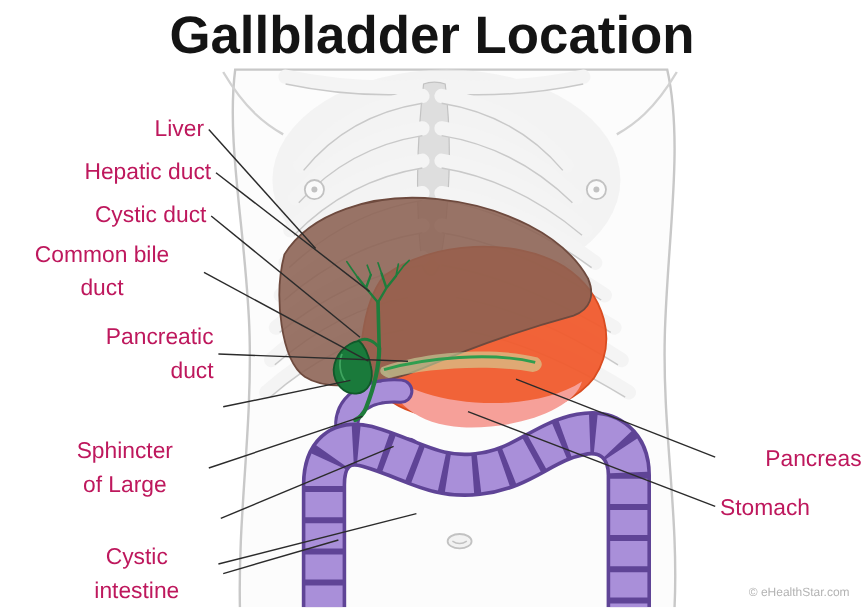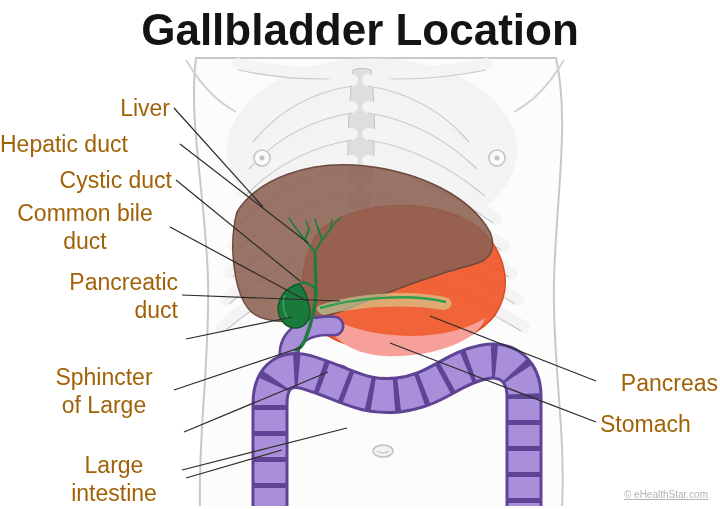--- a/index.html
+++ b/index.html
@@ -11,28 +11,28 @@
     font-family:"Liberation Sans", sans-serif;
   }
   #title{
     position:absolute;top:4px;left:0;width:720px;
     text-align:center;
     font-size:44px;line-height:52px;font-weight:bold;
     color:#141414;letter-spacing:0;
   }
   .lbl{
     position:absolute;
-    font-size:23px;line-height:28px;
-    color:#a16207;
+    font-size:19px;line-height:28px;
+    color:#be185d;
     white-space:pre-line;
   }
   #anatomy{position:absolute;left:0;top:0;}
   #watermark{
     position:absolute;right:12px;top:489px;
-    font-size:10px;color:#b3b3b3;text-decoration:underline;
+    font-size:10px;color:#b3b3b3;
   }
   .rib{fill:none;stroke:#f4f4f4;stroke-width:12;stroke-linecap:round;}
   .ribEdge{fill:none;stroke:#c9c9c9;stroke-width:1.2;}
   .leader{stroke-width:1.2;}
 </style>
 </head>
 <body>
 
 <div id="stage">
 
@@ -139,28 +139,28 @@
       <line x1="174" y1="390" x2="302" y2="347"></line>
       <line x1="184" y1="432" x2="328" y2="372"></line>
       <line x1="182" y1="470" x2="347" y2="428"></line>
       <line x1="186" y1="478" x2="282" y2="450"></line>
       <line x1="596" y1="381" x2="430" y2="316"></line>
       <line x1="596" y1="422" x2="390" y2="343"></line>
     </g>
   </svg>
 
   <div class="lbl" style="left:40px;top:94px;width:130px;text-align:right">Liver</div>
-  <div class="lbl" style="left:0px;top:130px;width:176px;">Hepatic duct</div>
+  <div class="lbl" style="left:0px;top:130px;width:176px;text-align:right">Hepatic duct</div>
   <div class="lbl" style="left:0px;top:166px;width:172px;text-align:right">Cystic duct</div>
   <div class="lbl" style="left:0px;top:199px;width:170px;text-align:center">Common bile
 duct</div>
   <div class="lbl" style="left:38px;top:268px;width:140px;text-align:right">Pancreatic
 duct</div>
   <div class="lbl" style="left:38px;top:363px;width:132px;text-align:center">Sphincter
 of Large</div>
-  <div class="lbl" style="left:52px;top:451px;width:124px;text-align:center">Large
+  <div class="lbl" style="left:52px;top:451px;width:124px;text-align:center">Cystic
 intestine</div>
 
   <div class="lbl" style="left:600px;top:369px;width:118px;text-align:right">Pancreas</div>
   <div class="lbl" style="left:600px;top:410px;width:118px;text-align:left">Stomach</div>
 
   <div id="watermark">© eHealthStar.com</div>
 </div>
 
 </body></html>

